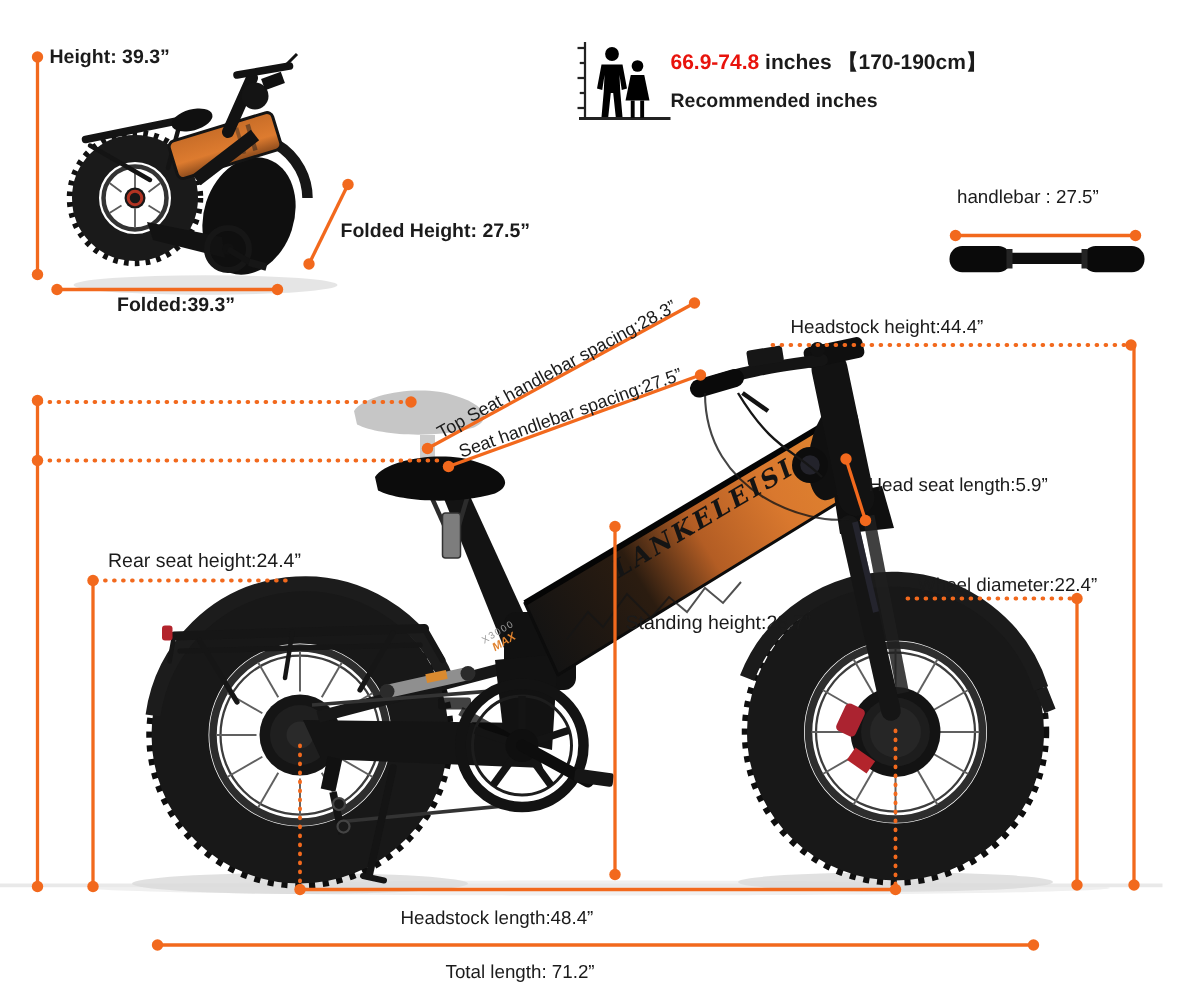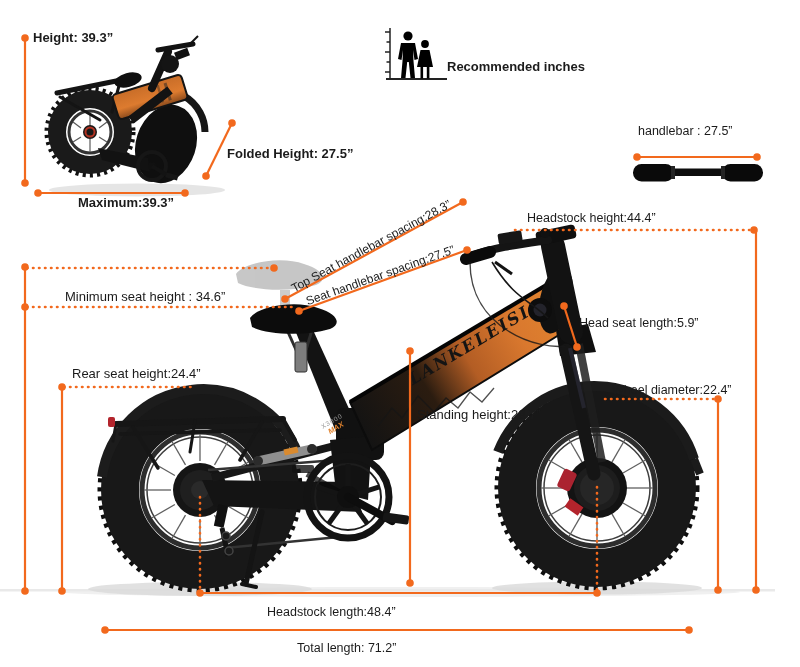--- a/index.html
+++ b/index.html
@@ -340,30 +340,30 @@
         <circle cx="718" cy="590" r="3.8"></circle>
     <circle cx="200" cy="593" r="3.8"></circle>
         <circle cx="597" cy="593" r="3.8"></circle>
     <circle cx="105" cy="630" r="3.8"></circle>
         <circle cx="689" cy="630" r="3.8"></circle>
   </g>
 </svg>
 
   <div class="lbl b s13" style="left:33px;top:31px">Height: 39.3”</div>
   <div class="lbl b s13" style="left:227px;top:147px">Folded Height: 27.5”</div>
-  <div class="lbl b s13" style="left:78px;top:196px">Maximum:39.3”</div>
-
+  <div class="lbl b s13" style="left:78px;top:196px">Folded:39.3”</div>
+
+  <div class="lbl b s14" style="left:447px;top:33px"><span class="red">66.9-74.8</span><span> inches 【170-190cm】</span></div>
   <div class="lbl b s13" style="left:447px;top:60px">Recommended inches</div>
 
   <div class="lbl" style="left:638px;top:124px">handlebar : 27.5”</div>
 
   <div class="lbl rot1" style="left:296px;top:282px">Top Seat handlebar spacing:28.3”</div>
   <div class="lbl rot2" style="left:309px;top:295px">Seat handlebar spacing:27.5”</div>
 
   <div class="lbl" style="left:527px;top:211px">Headstock height:44.4”</div>
   <div class="lbl" style="left:579px;top:316px">Head seat length:5.9”</div>
-  <div class="lbl s13" style="left:65px;top:290px">Minimum seat height : 34.6”</div>
   <div class="lbl s13" style="left:72px;top:367px">Rear seat height:24.4”</div>
   <div class="lbl s13" style="left:417px;top:408px">Standing height:28.7”</div>
   <div class="lbl" style="left:612px;top:383px">Wheel diameter:22.4”</div>
   <div class="lbl" style="left:267px;top:605px">Headstock length:48.4”</div>
   <div class="lbl" style="left:297px;top:641px">Total length: 71.2”</div>
 </div>
 
 </body></html>

